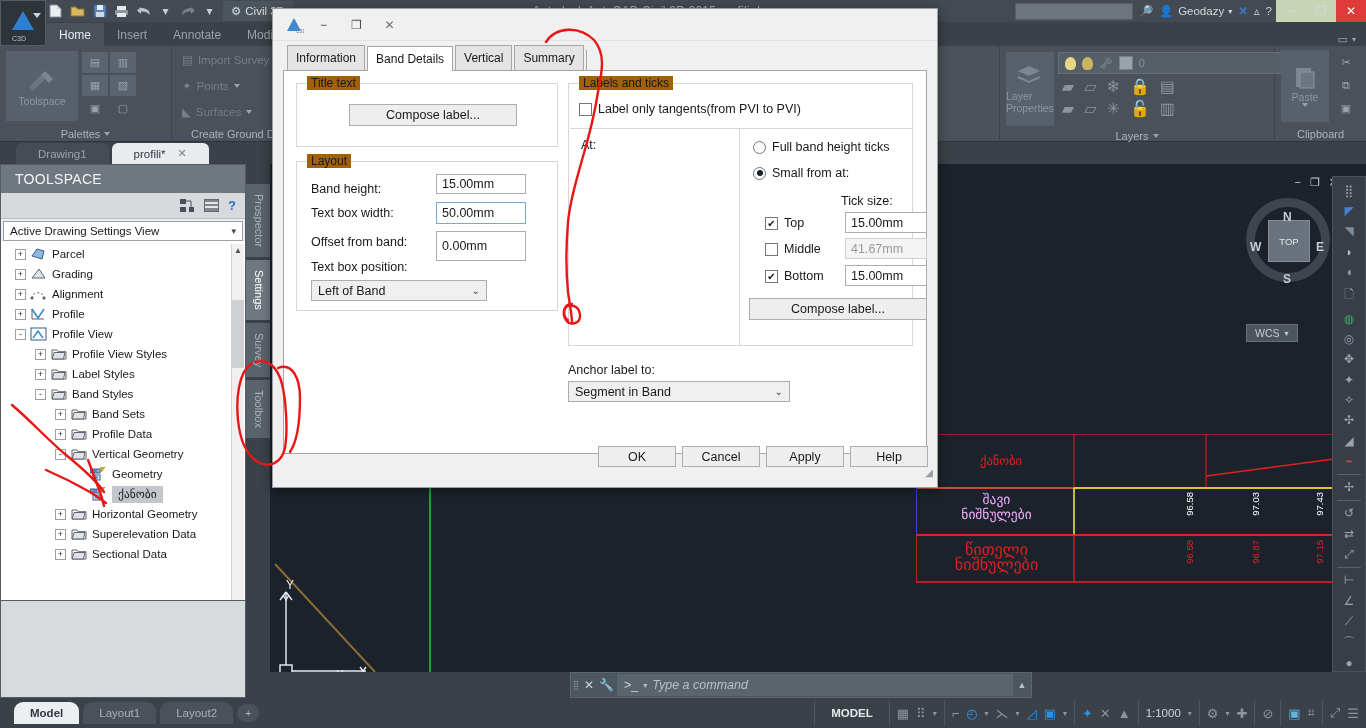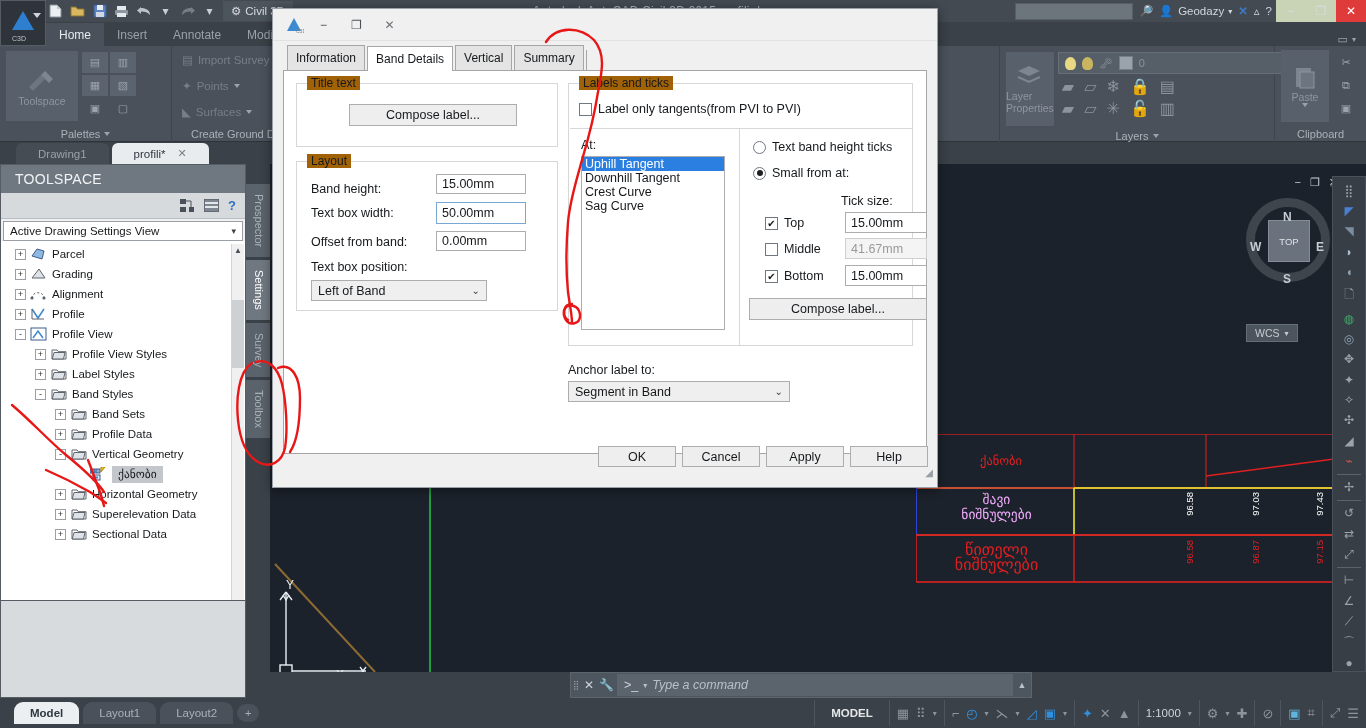--- a/index.html
+++ b/index.html
@@ -675,20 +675,33 @@
               <div class="tnode" style="padding-left: 54px;">
                 <span class="exp">-</span>
                 <span class="ico">
                   <svg width="16" height="12" viewBox="0 0 16 12">
                     <path d="M1 2h5l1.3 1.7H15V11H1z" fill="none" stroke="#5d646c"></path>
                     <path d="M3 4.5h11L12.5 11H1.2z" fill="#dfe3e7" stroke="#5d646c"></path>
                   </svg>
                 </span>
                 <span class="lbl">Vertical Geometry</span>
               </div>
+              <div class="tnode" style="padding-left: 74px;">
+                <span class="exp none"></span>
+                <span class="ico">
+                  <svg width="17" height="14" viewBox="0 0 17 14">
+                    <rect x="0" y="2" width="5" height="4" fill="#6f98c9" stroke="#3c5a8c"></rect>
+                    <rect x="6" y="2" width="4" height="4" fill="#8fb0d8" stroke="#3c5a8c"></rect>
+                    <rect x="3" y="8" width="7" height="5" fill="#e8edf2" stroke="#3c5a8c"></rect>
+                    <rect x="5" y="9.5" width="3" height="2" fill="#3d8ad0"></rect>
+                    <path d="M11 0l4 0 -4 5z" fill="#f0c419" stroke="#b08c10"></path>
+                  </svg>
+                </span>
+                <span class="lbl">Geometry</span>
+              </div>
               <div class="tnode sel" style="padding-left: 74px;">
                 <span class="exp none"></span>
                 <span class="ico">
                   <svg width="17" height="14" viewBox="0 0 17 14">
                     <rect x="0" y="2" width="5" height="4" fill="#6f98c9" stroke="#3c5a8c"></rect>
                     <rect x="6" y="2" width="4" height="4" fill="#8fb0d8" stroke="#3c5a8c"></rect>
                     <rect x="3" y="8" width="7" height="5" fill="#e8edf2" stroke="#3c5a8c"></rect>
                     <rect x="5" y="9.5" width="3" height="2" fill="#3d8ad0"></rect>
                     <path d="M11 0l4 0 -4 5z" fill="#f0c419" stroke="#b08c10"></path>
                   </svg>
@@ -849,52 +862,44 @@
         <div class="grp" style="left:12px;top:90px;width:262px;height:150px">
           <div class="grp-t">Layout</div>
 
           <div class="fieldlbl" style="position:absolute;left:14px;top:20px">Band height:</div>
           <div class="tbox" style="position:absolute;left:139px;top:12px;width:90px;height:20px">15.00mm</div>
 
           <div class="fieldlbl" style="position:absolute;left:14px;top:44px">Text box width:</div>
           <div class="tbox focus" style="position:absolute;left:139px;top:40px;width:90px;height:22px">50.00mm</div>
 
           <div class="fieldlbl" style="position:absolute;left:14px;top:73px">Offset from band:</div>
-          <div class="tbox" style="position:absolute;left:139px;top:69px;width:90px;height:20px">0.00mm</div>
+          <div class="tbox" style="position:absolute;left:139px;top:69px;width:90px;height:30px">0.00mm</div>
 
           <div class="fieldlbl" style="position:absolute;left:14px;top:98px">Text box position:</div>
           <div class="combo" style="position:absolute;left:14px;top:118px;width:176px;height:21px">
             <span>Left of Band</span>
             <span class="ar">⌄</span>
           </div>
         </div>
 
         <div class="grp" style="left:284px;top:12px;width:345px;height:263px">
           <div class="grp-t">Labels and ticks</div>
 
           <div class="chkrow" style="position:absolute;left:10px;top:18px">
             <span class="cbx"></span>
             <span>Label only tangents(from PVI to PVI)</span>
           </div>
           <div style="position:absolute;left:1px;top:44px;width:343px;height:1px;background:#d7d7d7"></div>
           <div style="position:absolute;left:170px;top:45px;width:1px;bottom:0;background:#d7d7d7"></div>
 
           <div class="fieldlbl" style="position:absolute;left:12px;top:54px">At:</div>
-          <div class="listbox" style="position:absolute;left:12px;top:72px;width:144px;height:174px">
-            <div id="at-host">
-                <div class="lbi sel">Uphill Tangent</div>
-                <div class="lbi">Downhill Tangent</div>
-                <div class="lbi">Crest Curve</div>
-                <div class="lbi">Sag Curve</div>
-              </div>
-          </div>
 
           <div class="chkrow" style="position:absolute;left:184px;top:56px">
             <span class="rdo"></span>
-            <span>Text band height ticks</span>
+            <span>Full band height ticks</span>
           </div>
           <div class="chkrow" style="position:absolute;left:184px;top:82px">
             <span class="rdo">
                 <span class="dot"></span>
               </span>
             <span>Small from at:</span>
           </div>
 
           <div class="fieldlbl" style="position:absolute;left:272px;top:110px">Tick size:</div>
 

